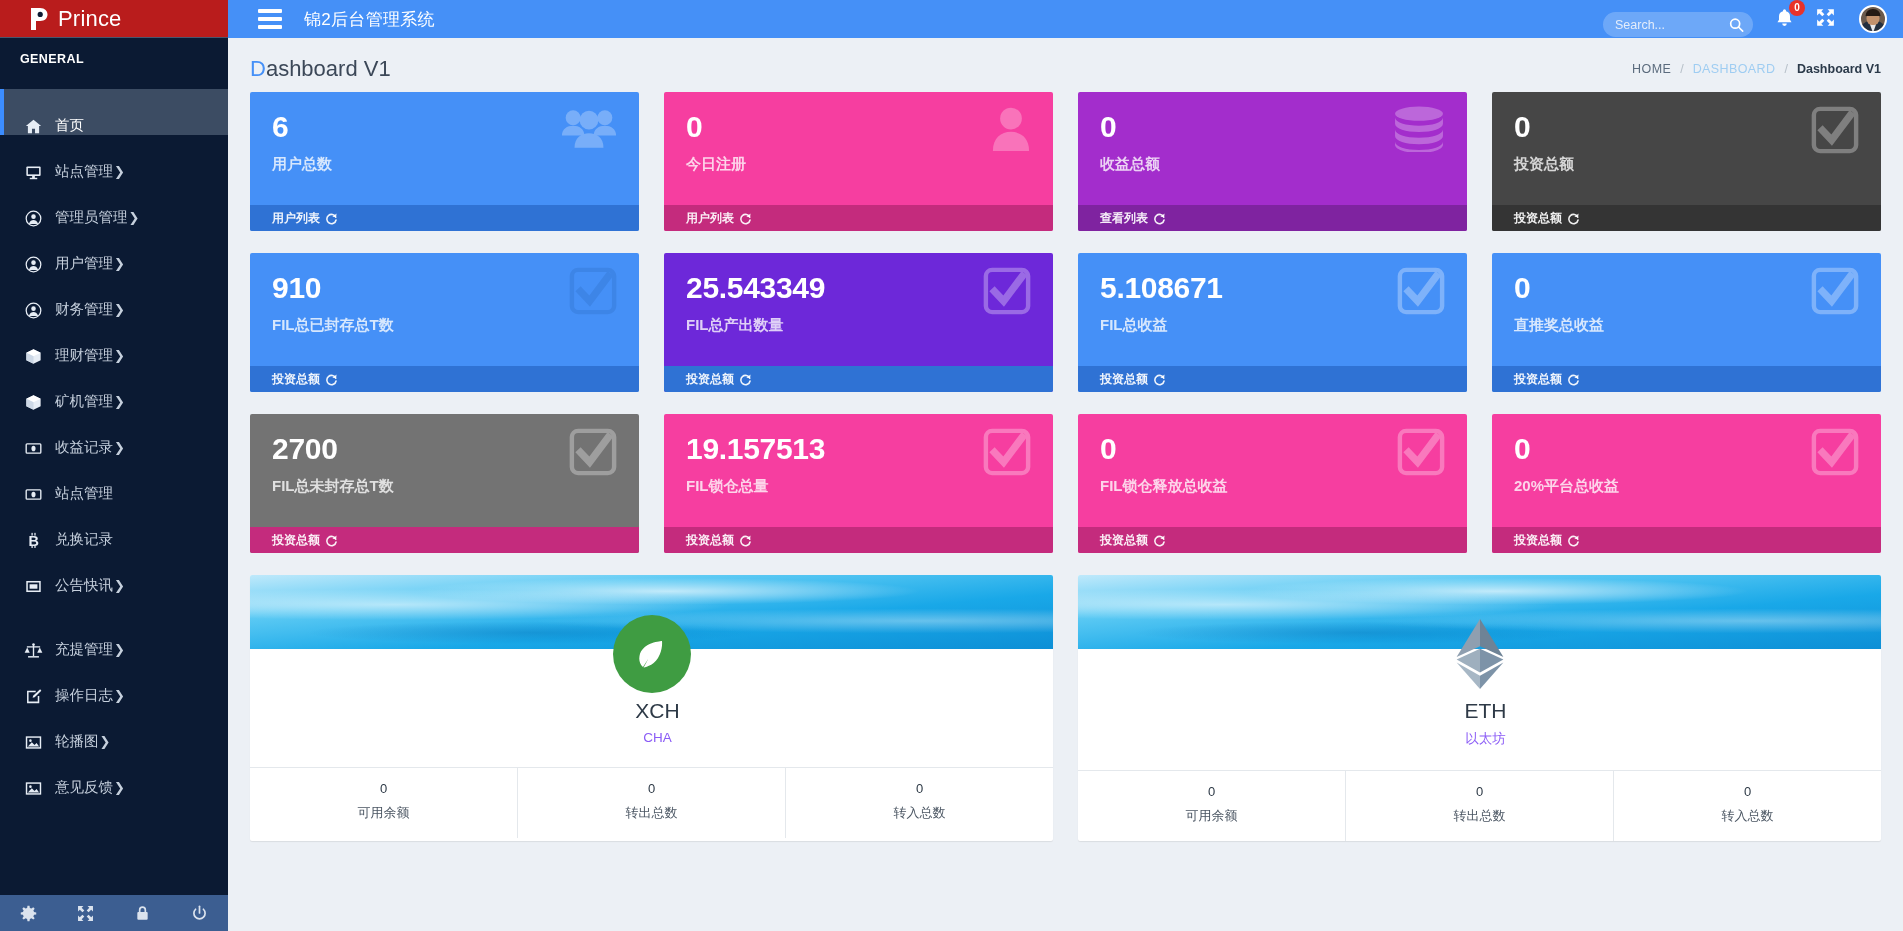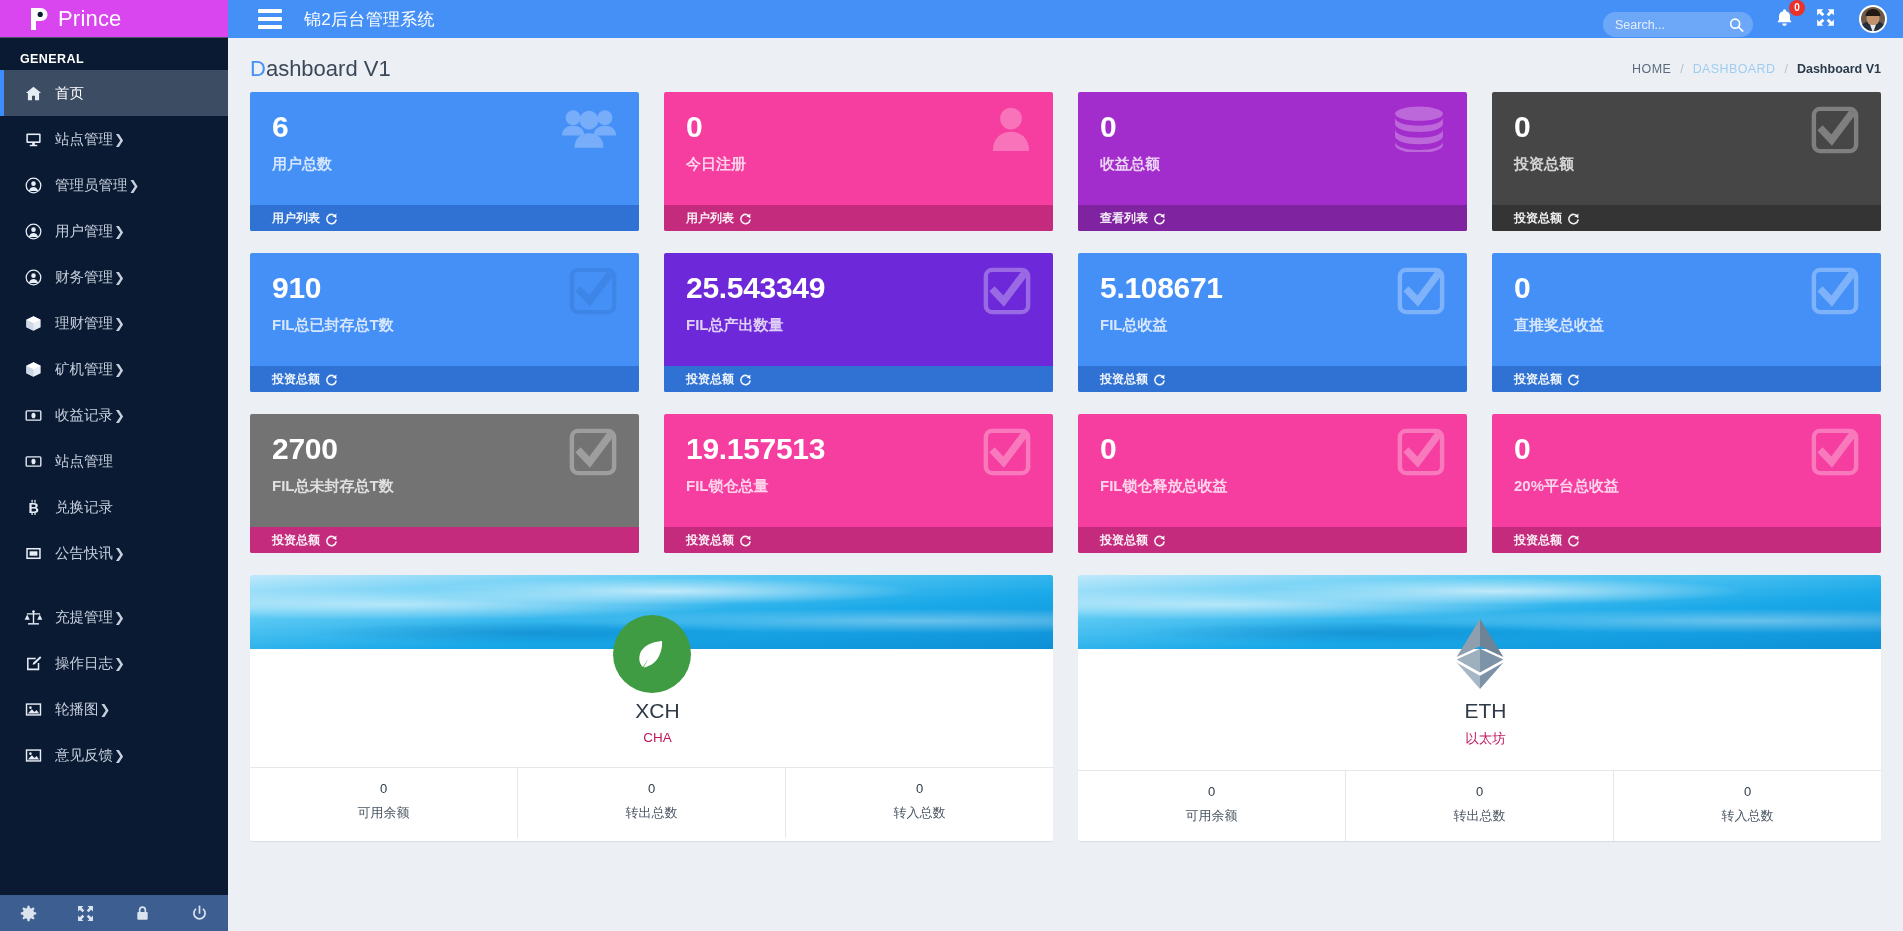--- a/index.html
+++ b/index.html
@@ -18,38 +18,38 @@
     background:#0b1a33;
     position:relative;
     display:flex; flex-direction:column;
     height:931px;
   }
   .brand {
     height:38px; flex:0 0 38px;
     display:flex; align-items:center; gap:6px;
     padding-left:26px;
     border-bottom:1px solid #47566e;
-    background:#d946ef;
+    background:#b91c1c;
   }
   .brand .logo-p {
     width:26px; height:26px; position:relative;
   }
   .brand .logo-p svg { display:block; }
   .brand-text {
     color:#ffffff; font-size:22px; letter-spacing:0.2px;
     font-family:"Liberation Sans",sans-serif;
   }
   .nav-section {
     color:#ffffff; font-size:12.5px; font-weight:bold;
-    padding:14px 0 4px 20px;
+    padding:14px 0 23px 20px;
     letter-spacing:0.4px;
   }
   .nav { flex:1 1 auto; overflow:hidden; }
   .nav-item {
-    display:flex; align-items:center;
+    display:flex; align-items:flex-end;
     height:46px;
     padding-left:16px;
     color:#c6d0dd;
     font-size:14.5px;
     border-left:4px solid transparent;
     cursor:pointer;
     white-space:nowrap;
   }
   .nav-item.active {
     background:#3c4c63;
@@ -228,21 +228,21 @@
     display:flex; align-items:center; justify-content:center;
   }
   .coin-logo.xch {
     border-radius:50%;
     background:#3f9c42;
   }
   .coin-info {
     padding:50px 0 22px 12px; text-align:center;
   }
   .coin-name { font-size:21px; color:#2e3a47; }
-  .coin-sub { font-size:13.5px; color:#be185d; margin-top:7px; }
+  .coin-sub { font-size:13.5px; color:#8b5cf6; margin-top:7px; }
   .coin-stats { display:flex; border-top:1px solid #e4e8ec; }
   .coin-stat {
     flex:1 1 0; text-align:center; padding:13px 0 16px 0;
     border-right:1px solid #e4e8ec;
   }
   .coin-stat:last-child { border-right:none; }
   .coin-stat-val { font-size:13px; color:#2e3a47; }
   .coin-stat-lbl { font-size:13px; color:#4a5562; margin-top:8px; }
 </style>
 </head>

